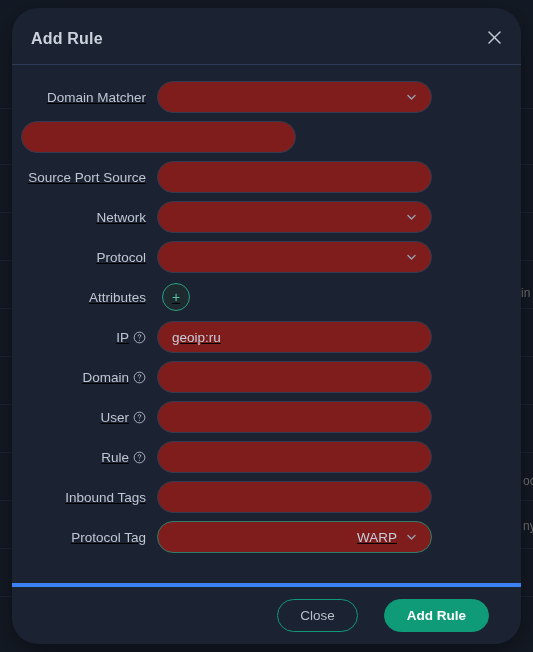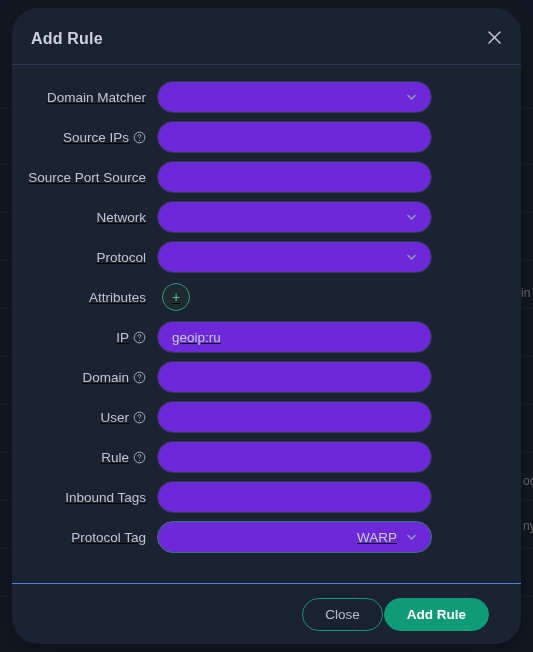--- a/index.html
+++ b/index.html
@@ -124,21 +124,21 @@
     flex: 0 0 275px;
     width: 275px;
     margin-left: 9px;
     position: relative;
   }
 
   .text-input, .select-input {
     box-sizing: border-box;
     width: 275px;
     height: 32px;
-    background: #6d28d9;
+    background: #7f1d1d;
     border: 1px solid #313c52;
     border-radius: 16px;
     color: #c7cdd9;
     font-size: 13.5px;
     font-family: "Liberation Sans", sans-serif;
     padding: 0 14px;
     outline: none;
     display: flex;
     align-items: center;
   }
@@ -172,25 +172,25 @@
     cursor: pointer;
     margin-left: 5px;
   }
 
   #modal-footer {
     position: absolute;
     left: 0;
     right: 0;
     bottom: 0;
     height: 61px;
-    border-top: 1px solid #3b82f6;
+    border-top: 4px solid #3b82f6;
     display: flex;
     align-items: center;
     justify-content: flex-end;
-    gap: 1px;
+    gap: 26px;
     padding-right: 32px;
     box-sizing: border-box;
   }
   .btn {
     height: 33px;
     border-radius: 17px;
     font-size: 13.5px;
     font-family: "Liberation Sans", sans-serif;
     cursor: pointer;
     display: flex;
@@ -255,30 +255,20 @@
               <span class="select-value"></span>
               <span class="chevron">
                 <svg width="13" height="13" viewBox="0 0 13 13" fill="none" stroke="currentColor" stroke-width="1.4" stroke-linecap="round" stroke-linejoin="round">
                   <polyline points="3,5 6.5,8.5 10,5"></polyline>
                 </svg>
               </span>
             </div>
           </div>
         </div>
         <div class="field-row">
-          <div class="field-label">
-            <span>Source IPs</span>
-            <span class="help-icon">
-              <svg width="13" height="13" viewBox="0 0 16 16" fill="none" stroke="currentColor" stroke-width="1.2">
-                <circle cx="8" cy="8" r="6.6"></circle>
-                <path d="M6.3 6.1c0-1 .8-1.7 1.7-1.7s1.7.7 1.7 1.6c0 1.3-1.7 1.3-1.7 2.6" stroke-linecap="round"></path>
-                <circle cx="8" cy="11.4" r=".65" fill="currentColor" stroke="none"></circle>
-              </svg>
-            </span>
-          </div>
           <div class="control-wrap">
             <input type="text" class="text-input" placeholder="" value="" style="">
           </div>
         </div>
         <div class="field-row">
           <div class="field-label">
             <span>Source Port Source</span>
           </div>
           <div class="control-wrap">
             <input type="text" class="text-input" placeholder="" value="" style="">

